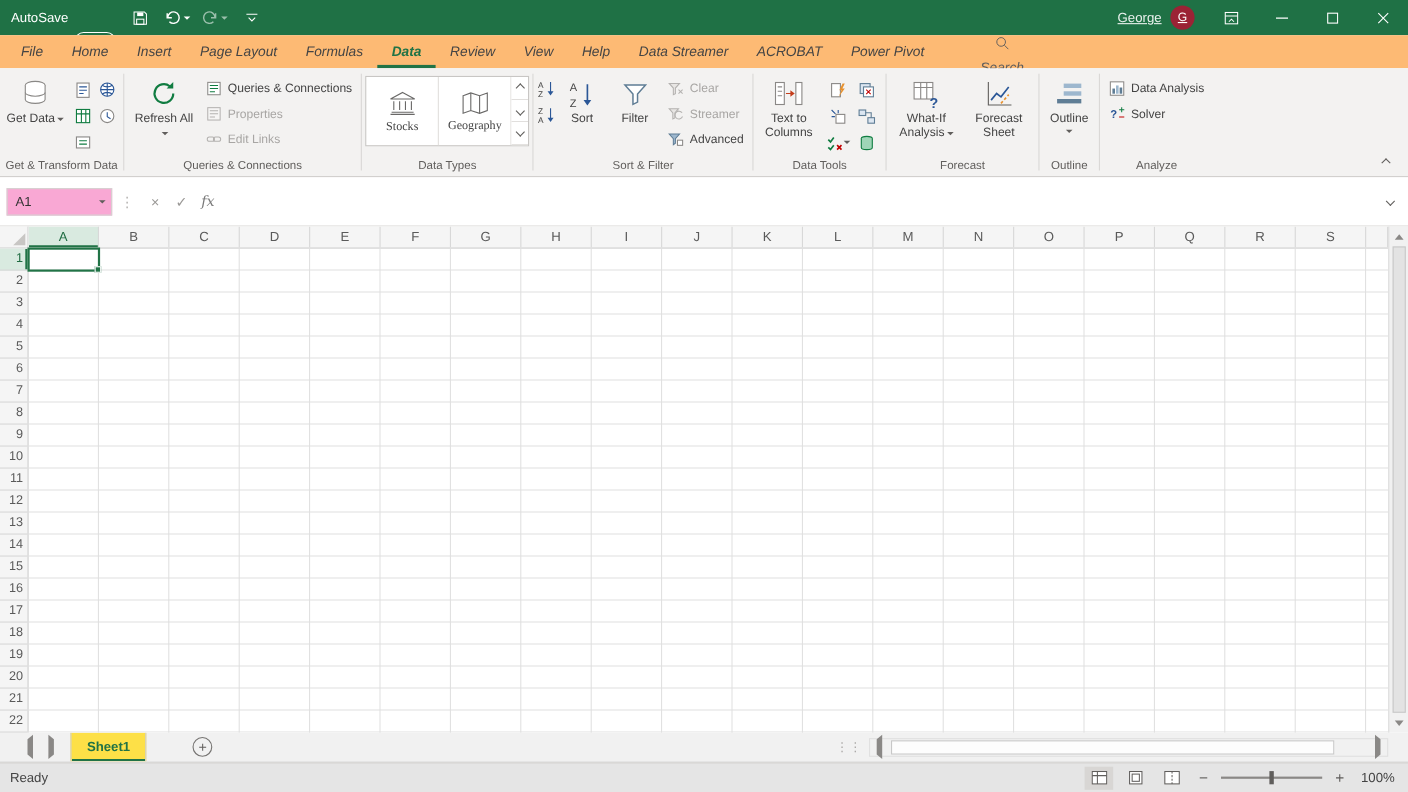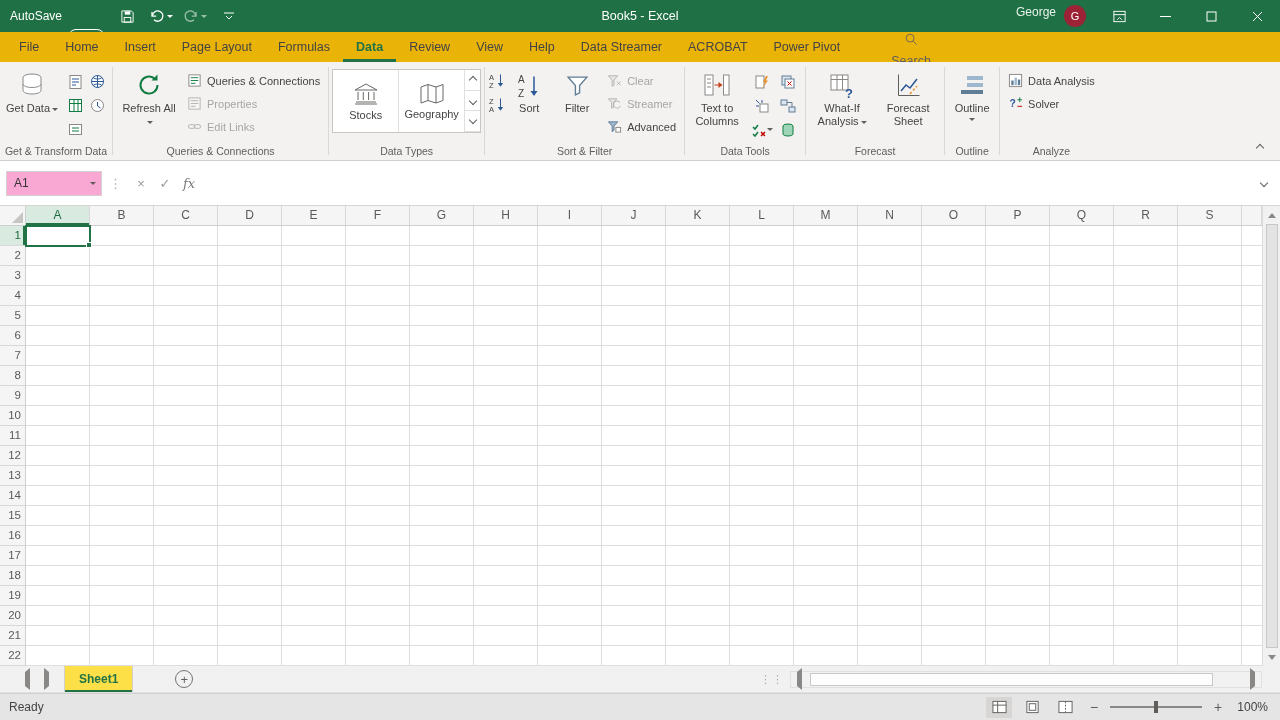--- a/index.html
+++ b/index.html
@@ -11,26 +11,26 @@
   .tb-left { display:flex; align-items:center; gap:10px; padding-left:10px; }
   .autosave { display:flex; align-items:center; gap:6px; font-size:12px; }
   .toggle-pill { width:37px; height:16px; border:1px solid #fff; border-radius:9px; display:flex; align-items:center; gap:3px; padding:0 3px;margin-top:42px; }
   .toggle-knob { width:10px; height:10px; background:#fff; border-radius:50%; }
   .toggle-state { font-size:10px; color:#fff; }
   .qat-btn { width:24px; height:24px; display:flex; align-items:center; justify-content:center; }
   .qat-caret { width:0; height:0; border:3px solid transparent; border-top-color:#fff; margin-left:2px; margin-top:3px; }
   .dim { opacity:.55; }
   .tb-title { position:absolute; left:0; right:0; text-align:center; font-size:12.5px; pointer-events:none; }
   .tb-right { margin-left:auto; display:flex; align-items:center; height:100%; }
-  .tb-user { display:flex; align-items:flex-start; gap:8px; padding:0 10px; }
+  .tb-user { display:flex; align-items:center; gap:8px; padding:0 10px;text-decoration:underline; }
   .avatar { width:22px; height:22px; border-radius:50%; background:#9b2335; color:#fff; font-size:11px; display:flex; align-items:center; justify-content:center; }
   .winbtn { width:46px; height:32px; display:flex; align-items:center; justify-content:center; }
 
   
-  .tab-row { height:30px; background:#eab308; display:flex; align-items:stretch; padding-left:6px; position:relative; flex:0 0 30px; }
+  .tab-row { height:30px; background:#fdba74; display:flex; align-items:stretch; padding-left:6px; position:relative; flex:0 0 30px;font-style:italic; }
   .rtab { padding:0 13px; display:flex; align-items:center; font-size:12.5px; color:#444; border-bottom:3px solid transparent; padding-top:3px; }
   .rtab.active { color:#217346; font-weight:bold; border-bottom-color:#217346; }
   .tabrow-search { display:flex; align-items:center; gap:8px; margin-left:38px; color:#605e5c; font-size:12.5px;flex-direction:column; }
   .tabrow-right { position:absolute; right:10px; top:0; height:100%; display:flex; align-items:center; gap:22px; }
   .pillbtn { display:flex; align-items:center; gap:6px; font-size:12.5px; color:#444; }
   .pillbtn.comments { color:#a4373a; }
 
   
   .ribbon { height:99px; background:#f3f2f1; border-bottom:1px solid #d2d0ce; display:flex; position:relative; flex:0 0 99px; }
   .rgroup { display:flex; flex-direction:column; padding:2px 3px 0; }
@@ -40,21 +40,21 @@
   .bigbtn { min-width:48px; max-width:66px; height:78px; display:flex; flex-direction:column; align-items:center; padding:4px 3px 0; }
   .bigbtn .bicon { height:34px; display:flex; align-items:center; justify-content:center; }
   .bigbtn .blabel { font-size:11px; line-height:13px; text-align:center; color:#444; }
   .caret { display:inline-block; width:0; height:0; border:3.5px solid transparent; border-top-color:#605e5c; vertical-align:middle; margin-left:2px; margin-top:3px; }
   .caret.block { display:block; margin:3px auto 0; }
   .smallgrid { display:grid; grid-template-columns:20px 20px; grid-auto-rows:23px; gap:1px 2px; margin:6px 2px 0 4px; }
   .sbtn { display:flex; align-items:center; justify-content:center; }
   .stack { display:flex; flex-direction:column; margin-top:5px; }
   .rowbtn { height:23px; display:flex; align-items:center; gap:5px; padding:0 5px; font-size:11px; color:#444; white-space:nowrap; }
   .rowbtn.disabled { color:#a8a6a4; }
-  .gallery { display:flex; margin-top:5px; border:1px solid #c8c6c4; background:#fff; height:64px; }
+  .gallery { display:flex; margin-top:5px; border:1px solid #c8c6c4; background:#fff; height:64px;font-family:Liberation Serif, serif; }
   .gal-item { width:66px; display:flex; flex-direction:column; align-items:center; justify-content:center; gap:3px; border-right:1px solid #e1dfdd; font-size:11px; color:#444; }
   .gal-scroll { width:15px; display:flex; flex-direction:column; }
   .gal-scroll div { flex:1; display:flex; align-items:center; justify-content:center; border-bottom:1px solid #e1dfdd; background:#fff; }
   .chev { width:6px; height:6px; border-right:1.4px solid #605e5c; border-bottom:1.4px solid #605e5c; display:inline-block; }
   .chev.up { transform:rotate(-135deg); }
   .chev.down { transform:rotate(45deg); }
   .collapse-ribbon { position:absolute; right:10px; bottom:4px; width:20px; height:16px; display:flex; align-items:center; justify-content:center; }
 
   
   .formula-band { height:45px; background:#fff; border-bottom:1px solid #d8d6d4; display:flex; align-items:center; flex:0 0 45px; }
@@ -154,21 +154,20 @@
     </div>
     <div class="qat-btn">
       <span>
         <svg width="12" height="12" viewBox="0 0 12 12">
             <path d="M1 3h10" stroke="#fff"></path>
             <path d="M3 6l3 3 3-3" fill="none" stroke="#fff"></path>
           </svg>
       </span>
     </div>
   </div>
-  <div class="tb-title">Book5 - Excel</div>
   <div class="tb-right">
     <div class="tb-user">
       <span style="opacity:.9;">George</span>
       <span class="avatar">G</span>
     </div>
     <div class="winbtn">
       <span>
         <svg width="15" height="15" viewBox="0 0 16 16">
             <rect x="2" y="2.5" width="12" height="11" fill="none" stroke="#fff"></rect>
             <path d="M2 6h12" stroke="#fff"></path>

